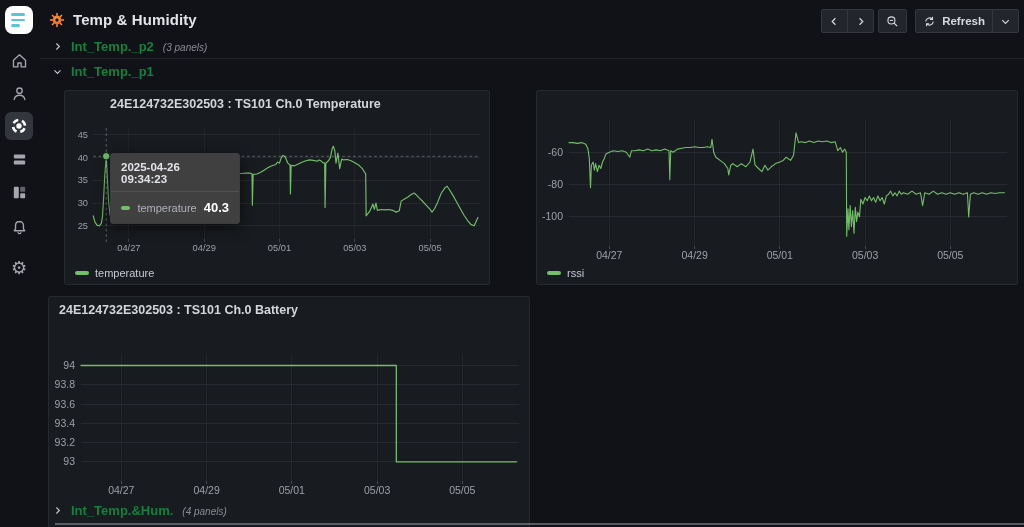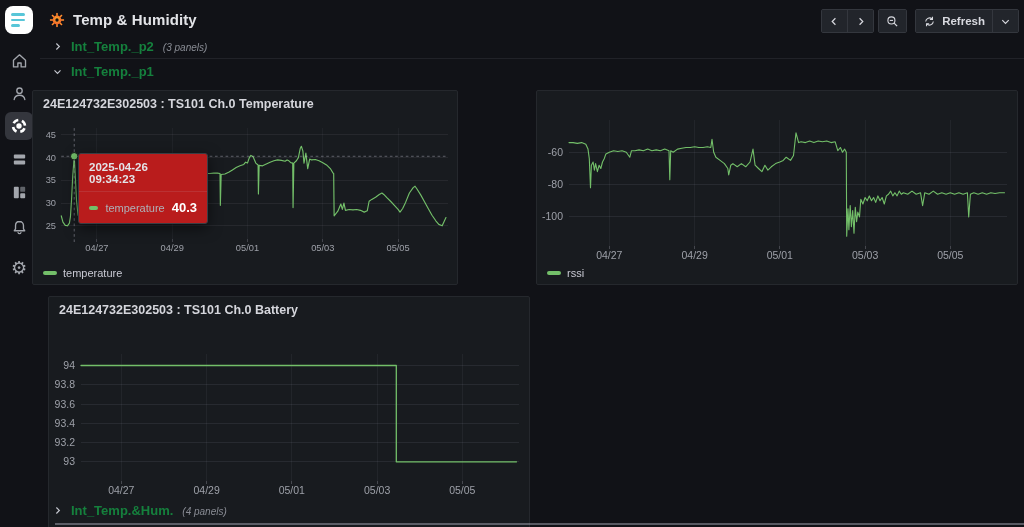--- a/index.html
+++ b/index.html
@@ -47,21 +47,21 @@
   .panel-title { padding:6px 10px 0 10px; font-size:12.5px; font-weight:700; color:#d5d6dc;
     white-space:nowrap; overflow:hidden; }
   .chart { position:absolute; left:0; right:0; top:26px; bottom:22px; width:100%; height:calc(100% - 48px); }
   svg text { font-family:"Liberation Sans",sans-serif; }
   .legend { position:absolute; left:10px; bottom:5px; display:flex; align-items:center; gap:6px; cursor:pointer; }
   .legend .swatch { width:14px; height:4px; border-radius:2px; background:#73bf69; }
   .legend .lbl { font-size:11px; color:#c8c9d3; }
 
   
   .tooltip { position:absolute; left:45px; top:62px; width:130px; z-index:5;
-    background:#b91c1c; border:1px solid #3a3d44; border-radius:3px;
+    background:#404040; border:1px solid #3a3d44; border-radius:3px;
     box-shadow:0 4px 14px rgba(0,0,0,.55); }
   .tooltip .tt-head { padding:7px 10px 6px 10px; font-size:11.5px; font-weight:700; color:#e3e4e8;
     border-bottom:1px solid rgba(204,204,220,0.12); }
   .tooltip .tt-row { padding:8px 10px; display:flex; align-items:center; gap:7px; }
   .tooltip .tt-swatch { width:12px; height:4px; border-radius:2px; background:#73bf69; }
   .tooltip .tt-series { font-size:11px; color:#aeb1b8; }
   .tooltip .tt-value { margin-left:auto; font-size:13px; font-weight:700; color:#ffffff; }
 </style>
 </head>
 <body>
@@ -195,21 +195,21 @@
 
 <div class="row-header" style="left:53px; top:64px;">
   <span class="chev">
     <svg width="9" height="9" viewBox="0 0 24 24">
         <polyline points="4,9 12,17 20,9" fill="none" stroke="#c7c9d1" stroke-width="3"></polyline>
       </svg>
   </span>
   <span class="row-label">Int_Temp._p1</span>
 </div>
 
-<section class="panel" style="left:32px; top:90px; width:426px; height:195px;">
+<section class="panel" style="left:64px; top:90px; width:426px; height:195px;padding-left:35px;">
   <div class="panel-title">24E124732E302503 : TS101 Ch.0 Temperature</div>
   <svg class="chart" viewBox="0 0 480 145">
       <line x1="32" x2="470" y1="113.6" y2="113.6" stroke="rgba(204,204,220,0.09)" shape-rendering="crispEdges"></line>
       <text x="26" y="117.1" text-anchor="end" fill="#9da0a8" font-size="10.5">25</text>
       <line x1="32" x2="470" y1="87.9" y2="87.9" stroke="rgba(204,204,220,0.09)" shape-rendering="crispEdges"></line>
       <text x="26" y="91.4" text-anchor="end" fill="#9da0a8" font-size="10.5">30</text>
       <line x1="32" x2="470" y1="62.1" y2="62.1" stroke="rgba(204,204,220,0.09)" shape-rendering="crispEdges"></line>
       <text x="26" y="65.6" text-anchor="end" fill="#9da0a8" font-size="10.5">35</text>
       <line x1="32" x2="470" y1="36.4" y2="36.4" stroke="rgba(204,204,220,0.09)" shape-rendering="crispEdges"></line>
       <text x="26" y="39.9" text-anchor="end" fill="#9da0a8" font-size="10.5">40</text>

